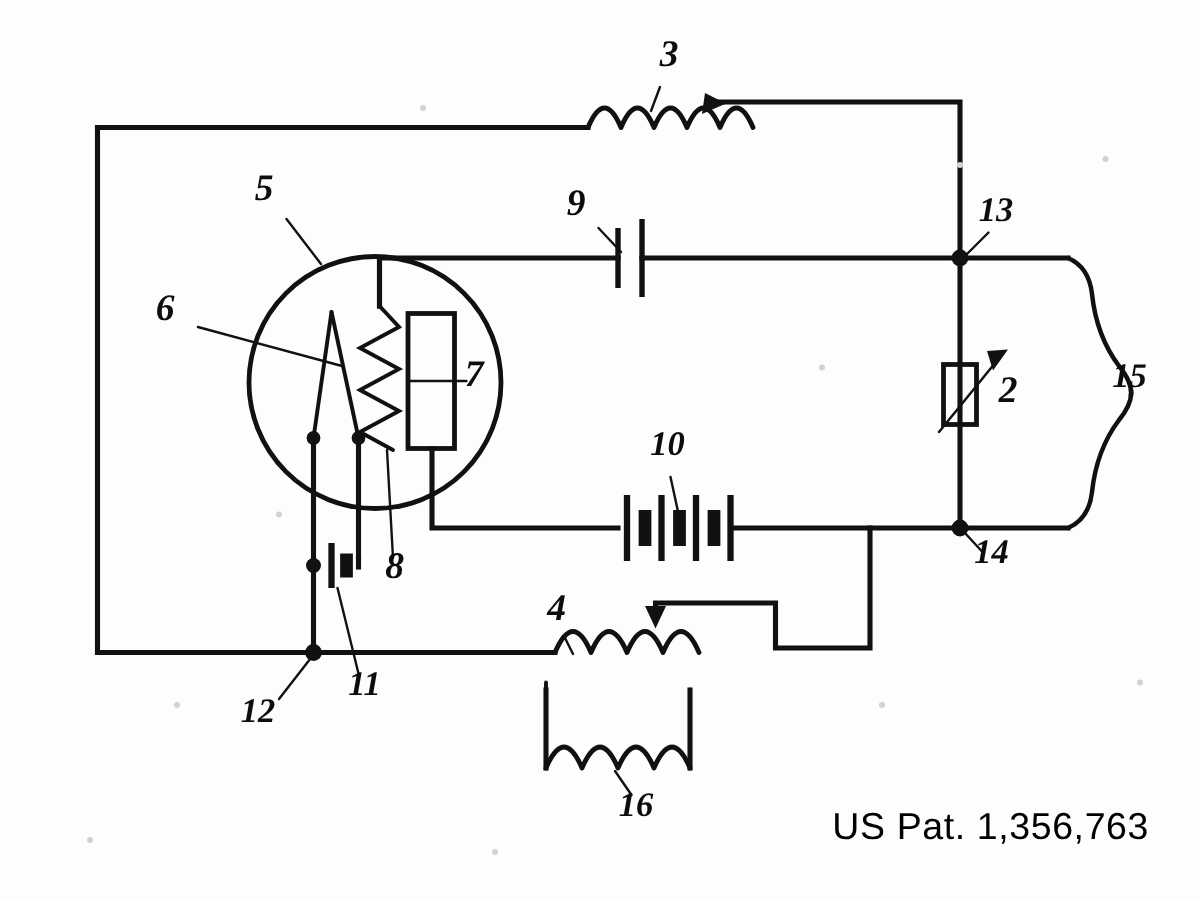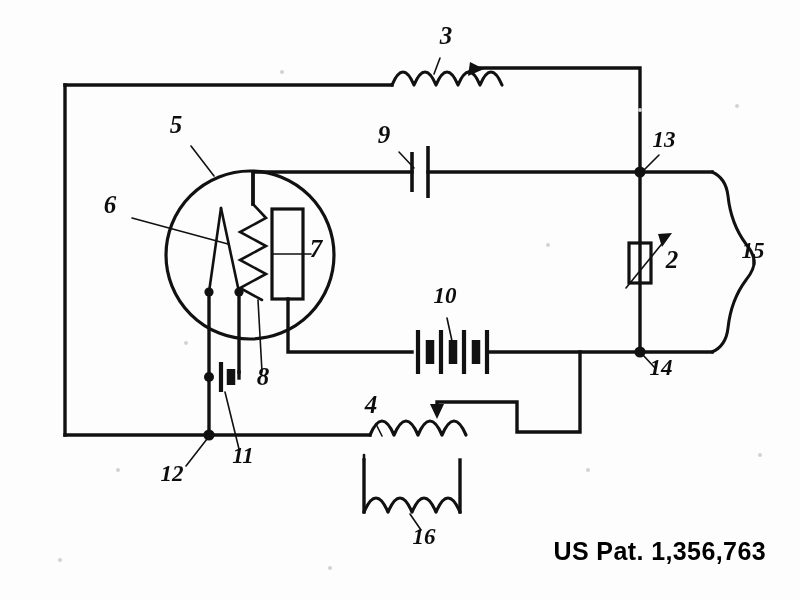--- a/index.html
+++ b/index.html
@@ -16,21 +16,21 @@
   .cap-plate{stroke:#111;stroke-width:3.6;stroke-linecap:butt;}
   .batt-long{stroke:#111;stroke-width:4.2;stroke-linecap:butt;}
   .batt-short{stroke:#111;stroke-width:8.5;stroke-linecap:butt;}
   .node{fill:#111;}
   .arrowhead{fill:#111;}
   .brace{stroke:#111;stroke-width:3.0;fill:none;stroke-linecap:round;stroke-linejoin:round;}
   .ref{font-family:"Liberation Serif",serif;font-style:italic;font-weight:bold;
        font-size:25px;fill:#0d0d0d;}
   .ref-sm{font-size:23px;}
   #patent-caption{position:absolute;right:34px;bottom:34px;
-       font-family:"Liberation Sans",sans-serif;font-weight:bold;
+       font-family:"Liberation Sans",sans-serif;font-weight:normal;
        font-size:25px;color:#000;letter-spacing:.4px;white-space:nowrap;}
 </style>
 </head>
 <body>
 
 <div id="sheet">
 
   <svg id="schematic" viewBox="0 0 800 600">
 
     <g>

